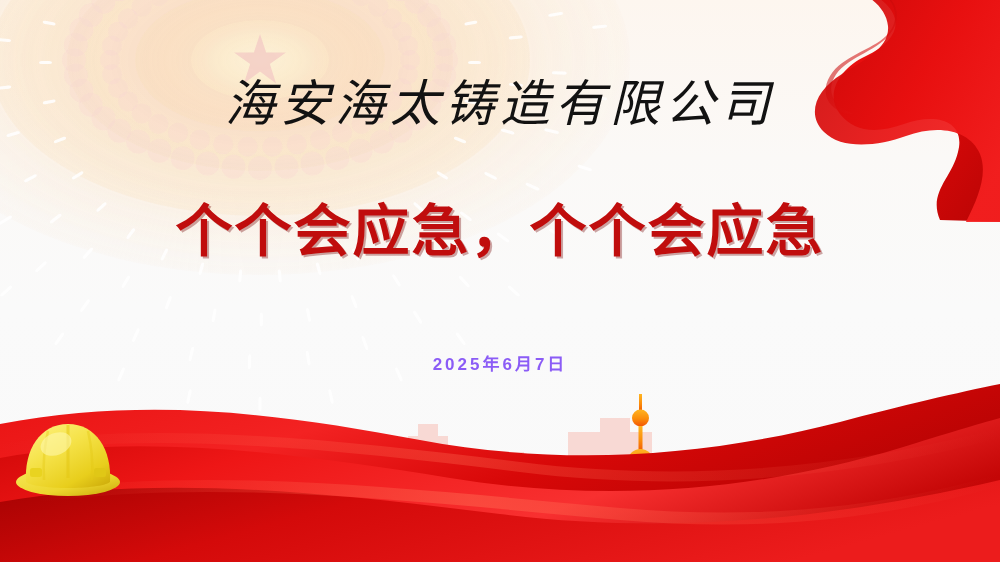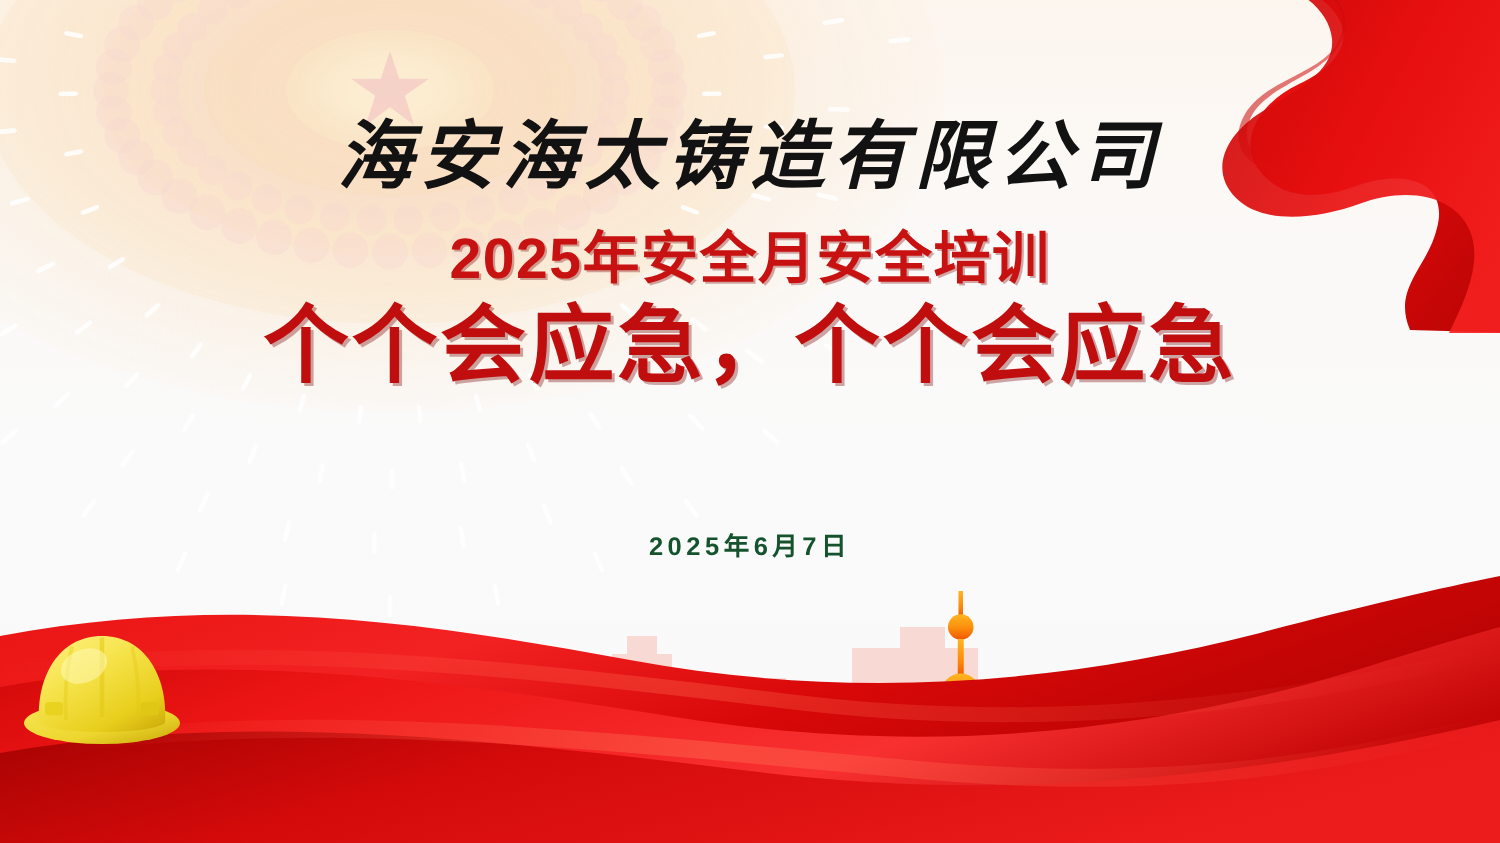--- a/index.html
+++ b/index.html
@@ -131,21 +131,21 @@
     text-align: center;
   }
 
   .company-name {
     position: absolute;
     left: 0;
     right: 0;
     top: 79px;
     font-family: "Liberation Serif", "DejaVu Serif", serif;
     font-size: 50px;
-    font-weight: 700;
+    font-weight: 400;
     font-style: italic;
     color: #121212;
     letter-spacing: 5px;
     line-height: 1;
     white-space: nowrap;
   }
 
   .subtitle-year {
     position: absolute;
     left: 0;
@@ -187,21 +187,21 @@
     white-space: nowrap;
   }
 
   .meta-date {
     position: absolute;
     left: 0;
     right: 0;
     top: 356px;
     font-size: 17px;
     font-weight: 700;
-    color: #14532d;
+    color: #8b5cf6;
     letter-spacing: 3px;
     line-height: 1;
   }
 
   .meta-speaker {
     position: absolute;
     left: 0;
     right: 0;
     top: 386px;
     font-size: 17px;
@@ -533,18 +533,17 @@
     <path d="M80,23 C84,40 85,56 84,72" stroke="#E3C714" stroke-width="2.5" fill="none" opacity=".40"></path>
 
     <rect x="22" y="60" width="12" height="9" rx="2.5" fill="#E9D320"></rect>
     <rect x="86" y="60" width="12" height="9" rx="2.5" fill="#E0C716"></rect>
 
     <ellipse cx="48" cy="36" rx="16" ry="11" fill="#FFFAB5" opacity=".55" transform="rotate(-22 48 36)"></ellipse>
   </svg>
 
   <div class="text-layer">
     <div class="company-name">海安海太铸造有限公司</div>
-    <div class="subtitle-year">2025年安全月安全培训</div>
     <div class="slogan">个个会应急，个个会应急</div>
     <div class="meta-date">2025年6月7日</div>
   </div>
 
 </div>
 
 </body></html>

